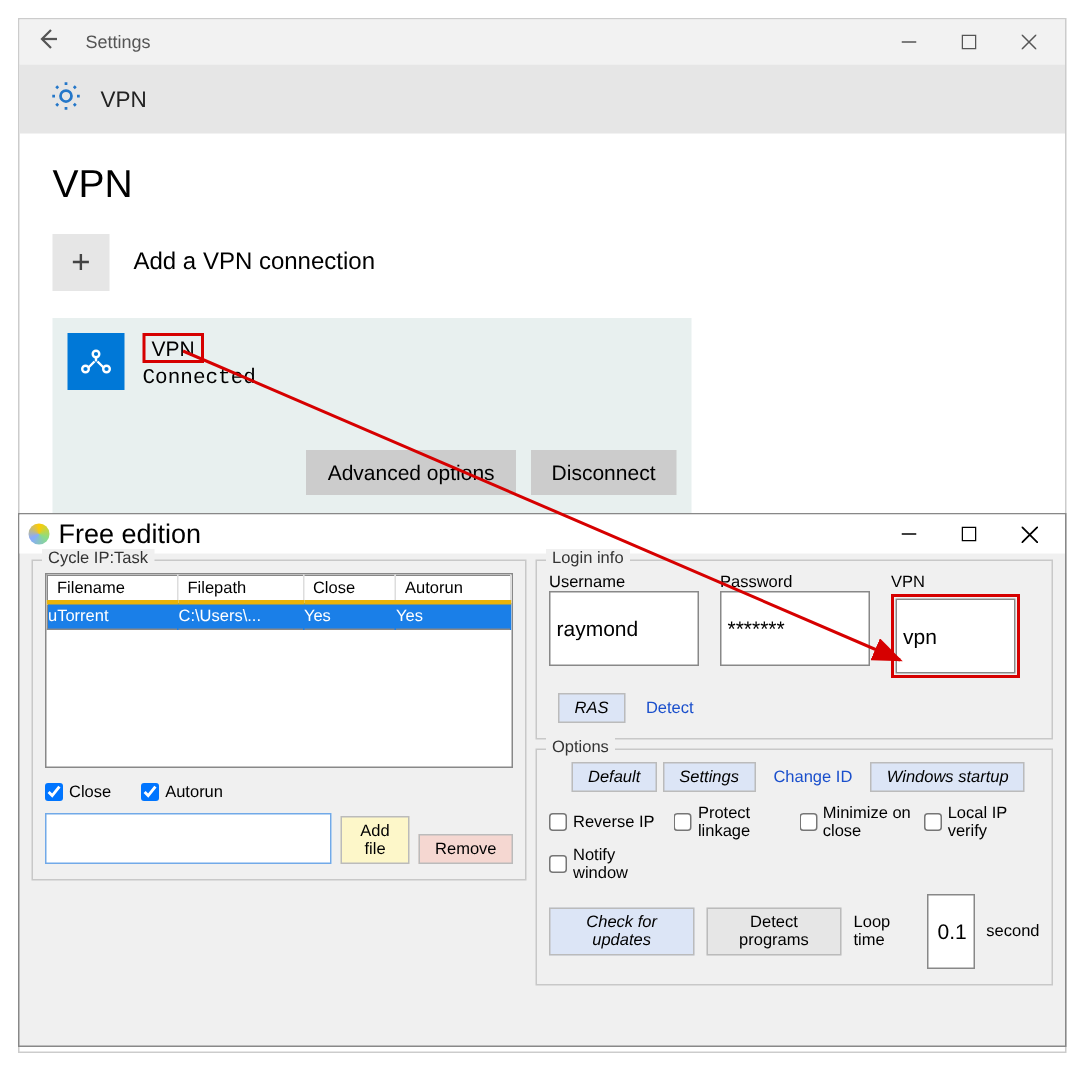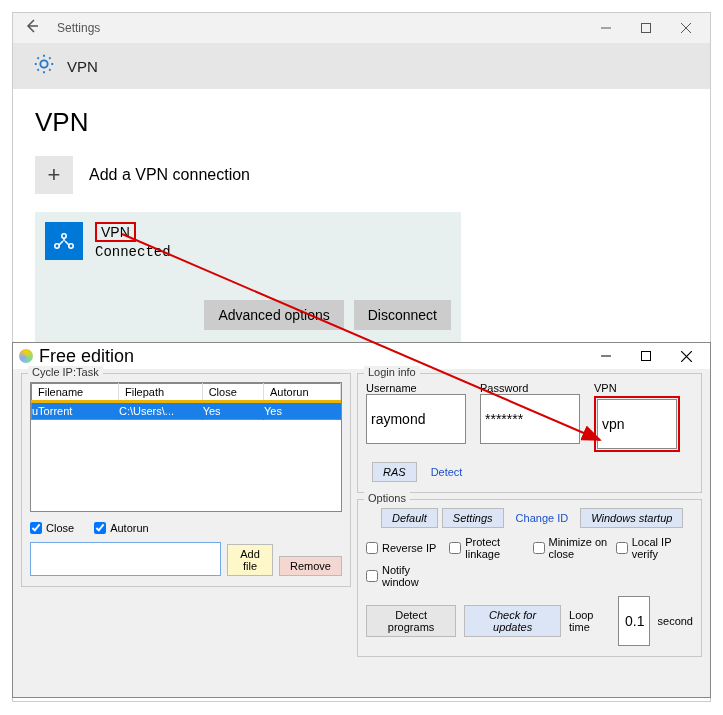--- a/index.html
+++ b/index.html
@@ -271,22 +271,22 @@
           <label>
               <input type="checkbox" style="">
               <span>Local IP verify</span>
             </label>
           <label>
               <input type="checkbox" style="">
               <span>Notify window</span>
             </label>
         </div>
         <div class="bottom-row">
+          <button class="btn btn-blue">Check for updates</button>
           <button class="btn">Detect programs</button>
-          <button class="btn btn-blue">Check for updates</button>
           <span>Loop time</span>
           <input class="txt-in loop-in" value="0.1" style="">
           <span>second</span>
         </div>
       </div>
     </div>
   </div>
 </div>
 
 <svg class="arrow-svg">

